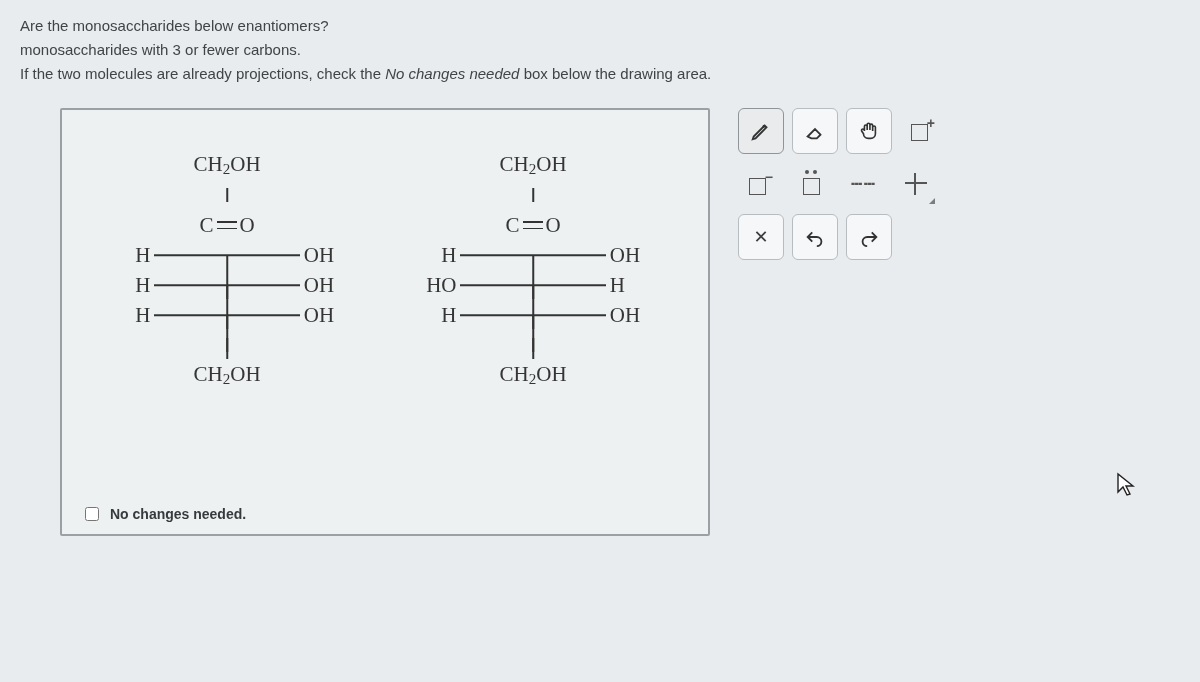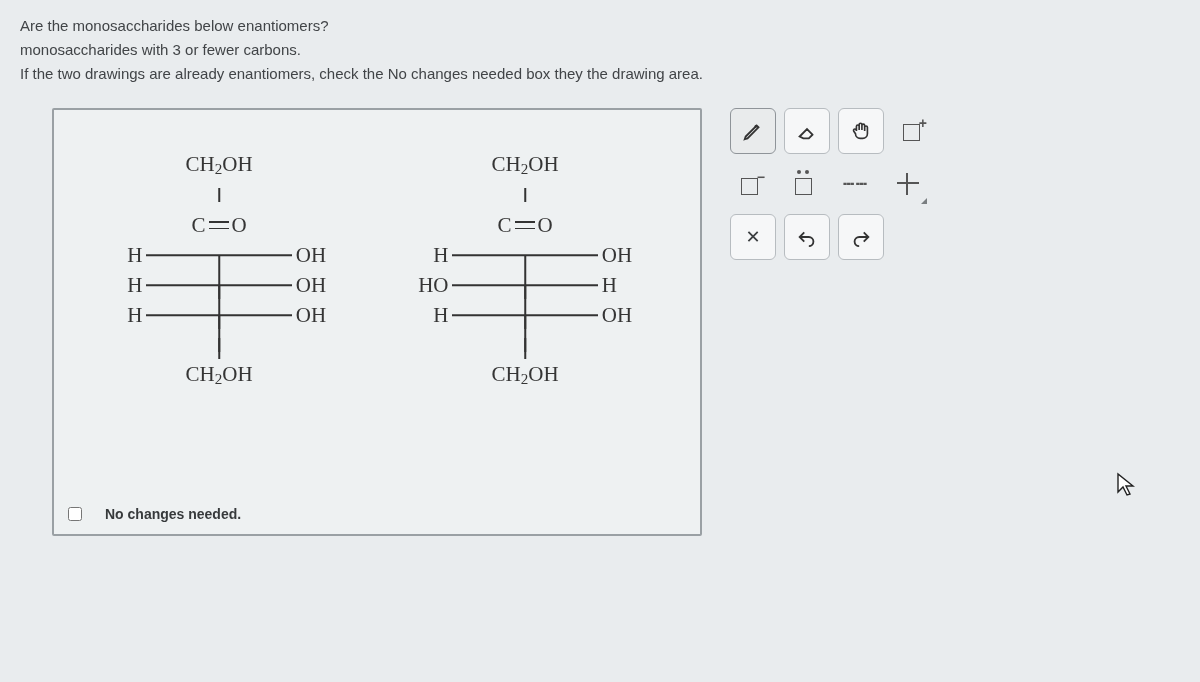--- a/index.html
+++ b/index.html
@@ -1,57 +1,57 @@
 <!DOCTYPE html>
 <html><head>
 <meta charset="utf-8">
 <style>
   html,body{margin:0;padding:0;width:1200px;height:682px;background:#e9ecee;font-family:"Helvetica Neue",Arial,sans-serif;color:#3b3f42;overflow:hidden}
   .page{padding:14px 32px 0 20px}
   .q-line{font-size:15px;line-height:1.6;color:#414447}
-  .q-line .ital{}
+  .q-line .ital{font-style:italic}
   .problem-area{position:relative;margin-top:22px;display:flex;align-items:flex-start}
-  .canvas-box{width:646px;height:424px;border:2px solid #9aa0a4;border-radius:2px;background:#eef1f2;position:relative;margin-left:32px}
+  .canvas-box{width:646px;height:424px;border:2px solid #9aa0a4;border-radius:2px;background:#eef1f2;position:relative;margin-left:40px}
   .molecules{position:absolute;top:40px;left:40px;right:40px;display:flex;justify-content:space-between}
   .mol{width:260px;font-family:"Times New Roman",serif;font-size:21px;color:#353535}
   .mol .row{display:flex;align-items:center;height:30px}
   .mol .center-cell{width:150px;text-align:center;position:relative}
   .mol .left-cell{width:50px;text-align:right;padding-right:4px}
   .mol .right-cell{width:60px;text-align:left;padding-left:4px}
   .vtick{width:150px;height:14px;position:relative}
   .vtick::before{content:"";position:absolute;left:50%;top:0;width:1.5px;height:14px;background:#333;transform:translateX(-50%)}
   .stereo-row{height:44px}
   .stereo-row .center-cell::before{content:"";position:absolute;left:50%;top:0;width:1.5px;height:44px;background:#333;transform:translateX(-50%)}
   .stereo-row .center-cell::after{content:"";position:absolute;top:50%;left:0;right:0;height:1.5px;background:#333;transform:translateY(-50%)}
   .sub{font-size:0.72em;vertical-align:-3px}
   .c-dbl{letter-spacing:0;display:inline-flex;align-items:center;gap:3px}
   .dbl{display:inline-block;width:20px;height:8px;position:relative}
   .dbl::before,.dbl::after{content:"";position:absolute;left:0;right:0;height:1.5px;background:#333}
   .dbl::before{top:0}.dbl::after{bottom:0}
-  .no-changes{position:absolute;left:10px;bottom:10px;display:flex;align-items:center;gap:20px;font-size:14px;font-weight:700;color:#373a3c}
+  .no-changes{position:absolute;left:19px;bottom:10px;display:flex;align-items:center;gap:8px;font-size:14px;font-weight:700;color:#373a3c}
   .no-changes input{width:14px;height:14px}
   .toolbox{margin-left:28px;display:flex;flex-direction:column;gap:8px}
   .tool-row{display:flex;gap:8px}
   .tool-btn{width:44px;height:44px;border:1px solid #b7bcc0;border-radius:6px;background:#f6f7f8;display:flex;align-items:center;justify-content:center;font-size:16px;color:#3c3f41;position:relative}
   .tool-btn.soft{background:#edf0f1;border-color:#c6cbcf}
   .tool-btn.active{background:#e9ebec;border-color:#8f9499}
   .tool-btn svg{width:22px;height:22px}
   .corner{position:absolute;right:3px;bottom:2px;width:0;height:0;border-left:6px solid transparent;border-bottom:6px solid #7a7e81}
   .dots-lbl{font-size:18px;letter-spacing:2px;line-height:1}
   .stereo-icon{font-family:"Times New Roman",serif;font-size:22px;position:relative}
   .cursor-svg{position:absolute;right:30px;bottom:38px}
 </style>
 </head>
 <body>
 
 <div class="page">
   <div class="q-line">Are the monosaccharides below enantiomers?</div>
   <div class="q-line">monosaccharides with 3 or fewer carbons.</div>
   <div class="q-line">
-    <span>If the two drawings are already enantiomers, check the </span><span class="ital">No changes needed</span><span> box they the drawing area.</span>
+    <span>If the two molecules are already projections, check the </span><span class="ital">No changes needed</span><span> box below the drawing area.</span>
   </div>
 
   <div class="problem-area">
     <div class="canvas-box">
       <div class="molecules">
 
         <div class="mol">
           <div class="row">
               <div class="left-cell"></div>
               <div class="center-cell">CH<span class="sub">2</span>OH</div>

